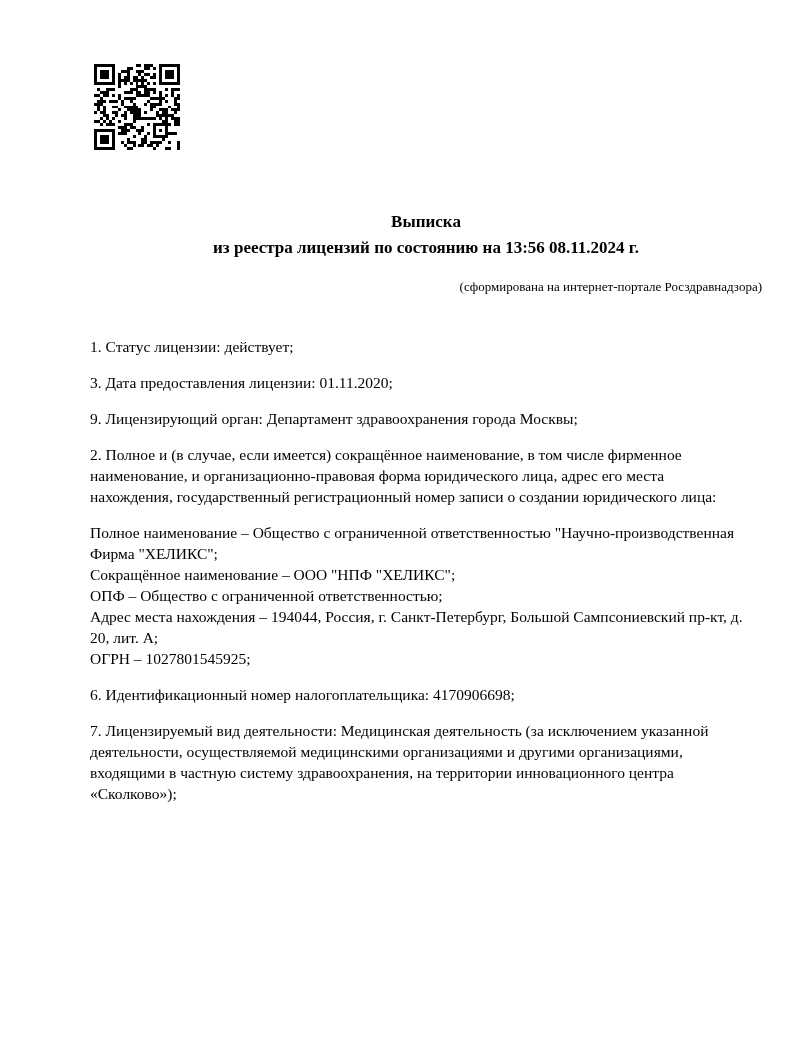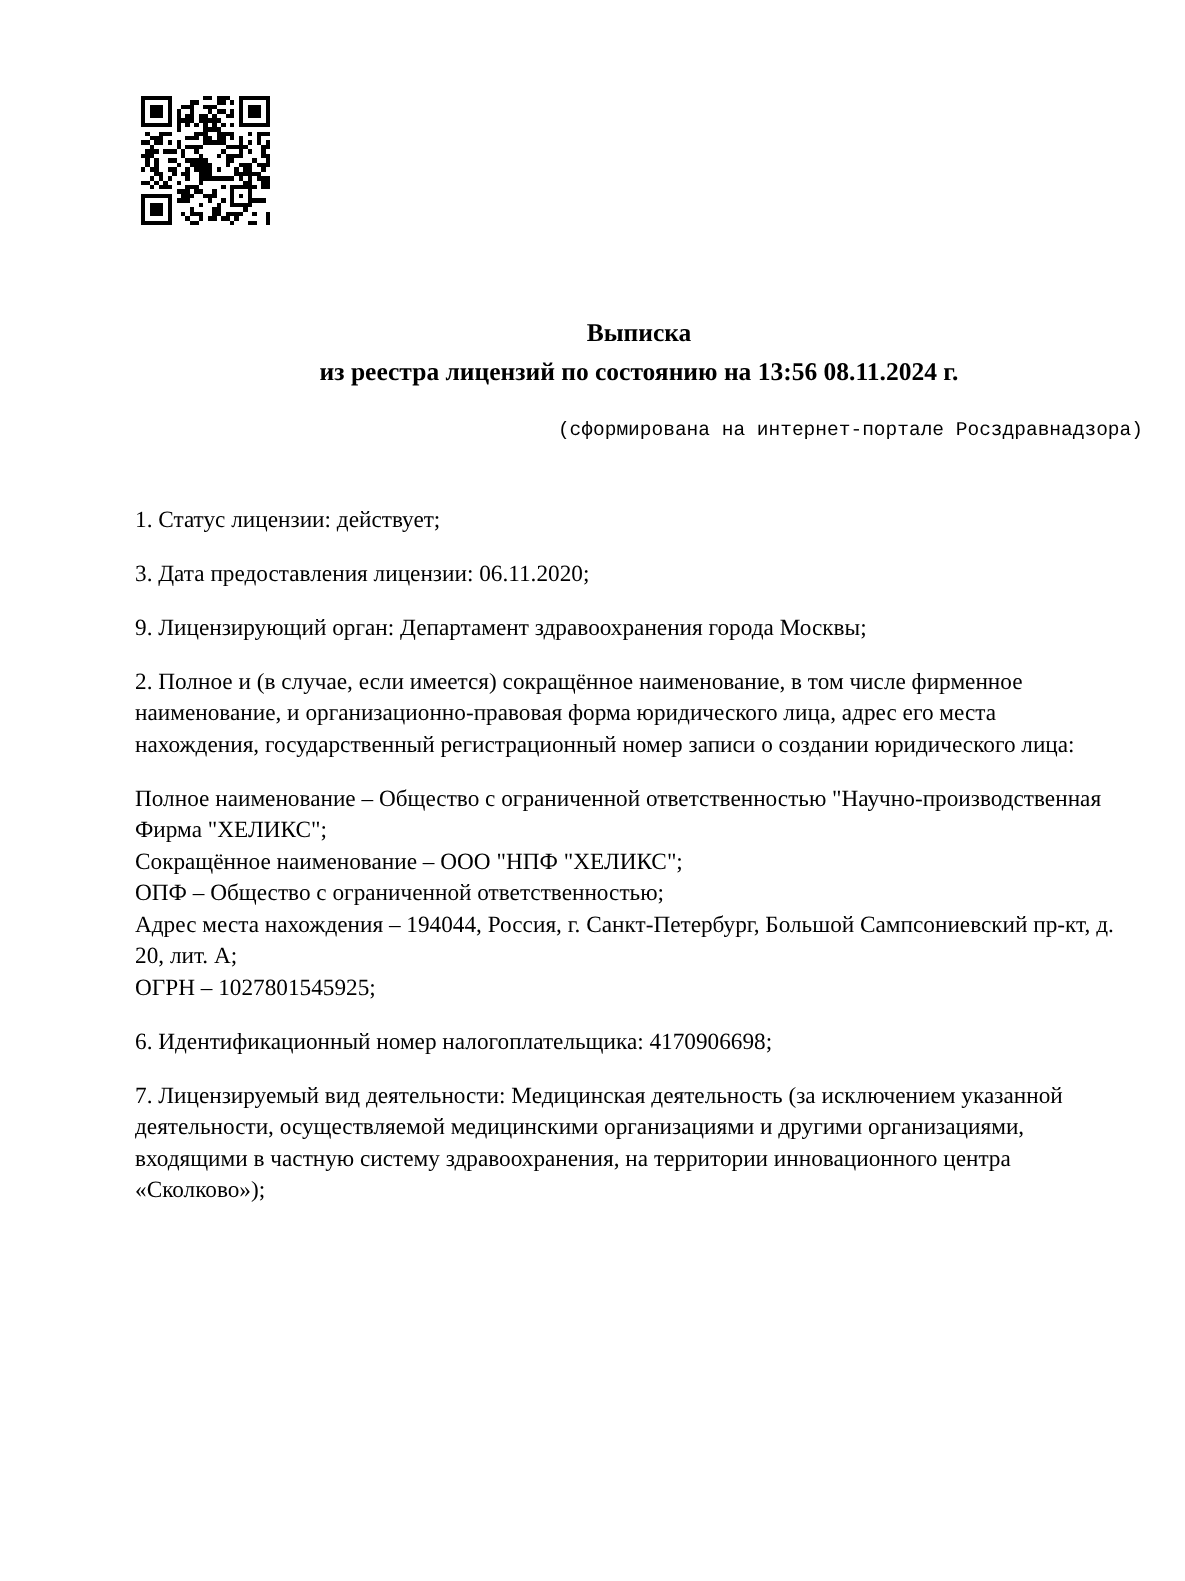--- a/index.html
+++ b/index.html
@@ -43,21 +43,20 @@
   }
   .doc-title .title-line {
     display: block;
     font-family: Liberation Serif, serif;
   }
   .subtitle {
     margin-top: 17px;
     font-size: 13px;
     line-height: 18px;
     text-align: right;
-    font-family: Liberation Mono, monospace;
   }
   .body-text {
     margin-top: 40px;
   }
   .body-text p {
     margin: 0 16px 15px 0;
     font-size: 15.5px;
     line-height: 21px;
     white-space: pre-line;
   }
@@ -472,21 +471,21 @@
 
     <h1 class="doc-title">
       <span class="title-line">Выписка</span>
       <span class="title-line">из реестра лицензий по состоянию на 13:56 08.11.2024 г.</span>
     </h1>
 
     <div class="subtitle">(сформирована на интернет-портале Росздравнадзора)</div>
 
     <div class="body-text">
       <p>1. Статус лицензии: действует;</p>
-      <p>3. Дата предоставления лицензии: 06.11.2020;</p>
+      <p>3. Дата предоставления лицензии: 01.11.2020;</p>
       <p>9. Лицензирующий орган: Департамент здравоохранения города Москвы;</p>
       <p>2. Полное и (в случае, если имеется) сокращённое наименование, в том числе фирменное наименование, и организационно-правовая форма юридического лица, адрес его места нахождения, государственный регистрационный номер записи о создании юридического лица:</p>
       <p>Полное наименование – Общество с ограниченной ответственностью "Научно-производственная Фирма "ХЕЛИКС";
 Сокращённое наименование – ООО "НПФ "ХЕЛИКС";
 ОПФ – Общество с ограниченной ответственностью;
 Адрес места нахождения – 194044, Россия, г. Санкт-Петербург, Большой Сампсониевский пр-кт, д. 20, лит. А;
 ОГРН – 1027801545925;</p>
       <p>6. Идентификационный номер налогоплательщика: 4170906698;</p>
       <p>7. Лицензируемый вид деятельности: Медицинская деятельность (за исключением указанной деятельности, осуществляемой медицинскими организациями и другими организациями, входящими в частную систему здравоохранения, на территории инновационного центра «Сколково»);</p>
     </div>

